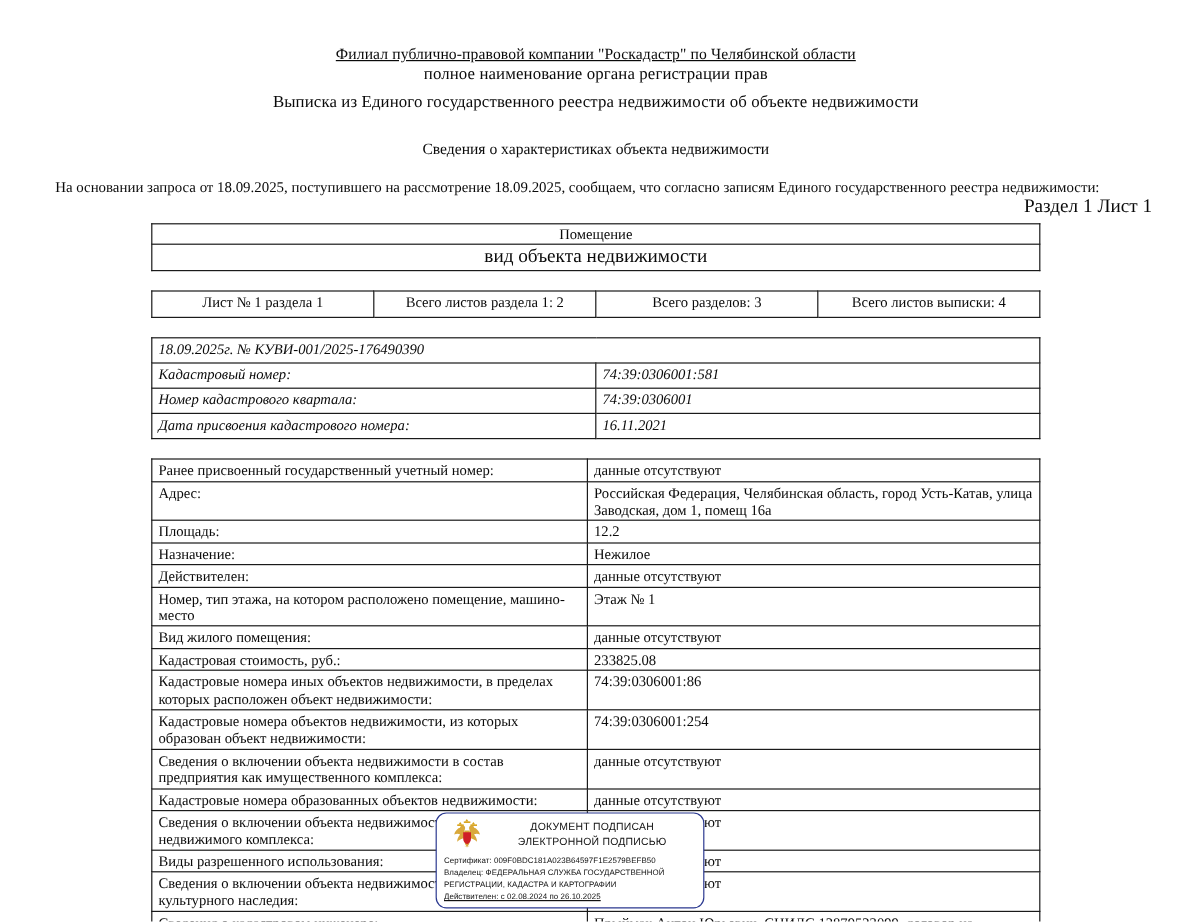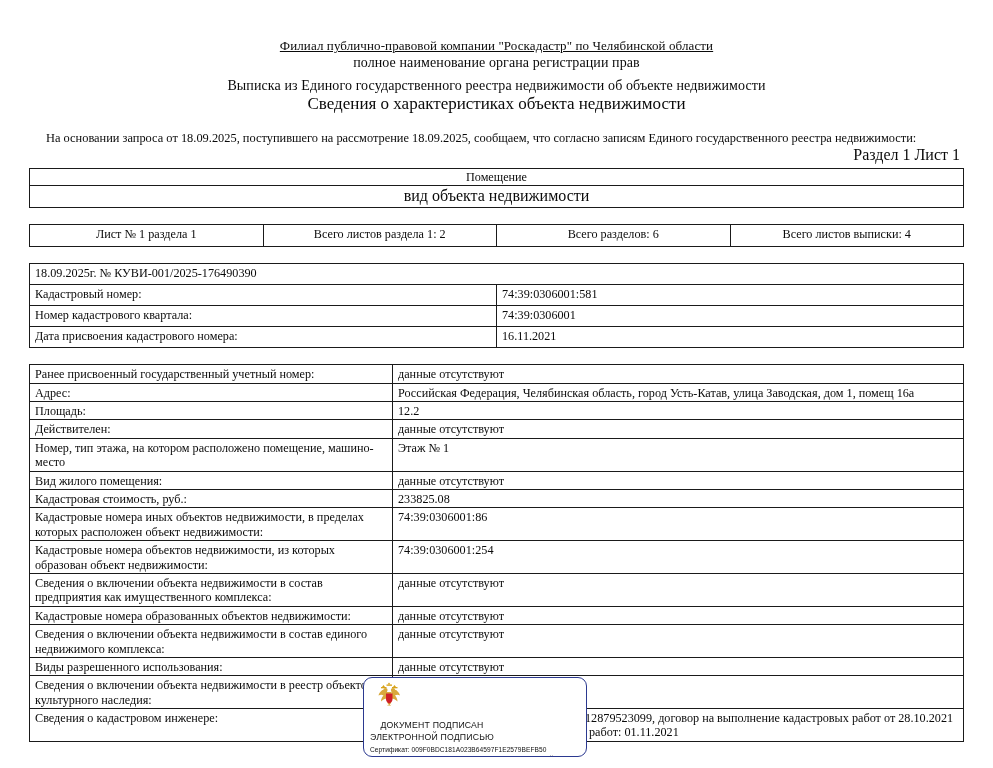--- a/index.html
+++ b/index.html
@@ -38,58 +38,59 @@
     margin-top: 1px;
     letter-spacing: 0.1px;
   }
   .hdr-title {
     font-size: 14px;
     margin-top: 7px;
     letter-spacing: 0.1px;
   }
   .sect-title {
     text-align: center;
-    font-size: 17px;
+    font-size: 13px;
+    margin-top: 22px;
   }
   .basis {
     font-size: 12.4px;
     margin-top: 17px;
     padding-left: 46px;
     padding-right: 30px;
     white-space: nowrap;
   }
   .razdel {
     text-align: right;
     font-size: 16px;
     margin-top: 0;
     padding-right: 33px;
   }
 
   
   .tbl {
     border-collapse: collapse;
     table-layout: fixed;
     margin: 16px auto;
-    width: 935px;
+    width: 741px;
     font-size: 12.2px;
   }
   .tbl td {
     border: 1px solid #1a1a1a;
     padding: 1px 5px;
     vertical-align: top;
     line-height: 1.18;
   }
   .t-center { text-align: center; }
   .tbl-top { margin-top: 4px; }
   .row-vid td { height: 17px; }
 
   .tbl-sheets { margin-top: 5px; }
   .tbl-sheets td { text-align: center; height: 18px; padding-top: 2px; }
 
-  .tbl-cad { margin-top: 9px; }
+  .tbl-cad { margin-top: 9px; font-style: italic; }
   .tbl-cad td { height: 17px; padding-top: 2px; }
 
   .tbl-main { margin-top: 12px; }
   .tbl-main td { padding-top: 2px; }
 
   .lbl-col { width: 352px; }
 
   
   .stamp {
     position: absolute;
@@ -103,21 +104,20 @@
     box-sizing: border-box;
     padding: 3px 6px 2px 6px;
     z-index: 5;
     font-family: "Liberation Sans", "DejaVu Sans", sans-serif;
     overflow: hidden;
   }
   .stamp-top {
     display: flex;
     align-items: flex-start;
     gap: 5px;
-    flex-direction: column;
   }
   .stamp-emblem {
     width: 26px;
     height: 30px;
     flex: 0 0 26px;
     margin-left: 6px;
     margin-top: 1px;
   }
   .stamp-head {
     flex: 1 1 auto;
@@ -170,21 +170,21 @@
       <td class="t-center" style="font-size:16px;">вид объекта недвижимости</td>
     </tr>
   </tbody>
     </table>
 
   <table class="tbl tbl-sheets">
     <tbody>
         <tr>
       <td>Лист № 1 раздела 1</td>
       <td>Всего листов раздела 1: 2</td>
-      <td>Всего разделов: 6</td>
+      <td>Всего разделов: 3</td>
       <td>Всего листов выписки: 4</td>
     </tr>
   </tbody>
     </table>
 
   <table class="tbl tbl-cad">
     <tbody>
         <tr>
       <td colspan="2">18.09.2025г. № КУВИ-001/2025-176490390</td>
     </tr>
@@ -209,20 +209,24 @@
         <td class="lbl-col">Ранее присвоенный государственный учетный номер:</td>
         <td>данные отсутствуют</td>
       </tr>
       <tr>
         <td class="lbl-col">Адрес:</td>
         <td>Российская Федерация, Челябинская область, город Усть-Катав, улица Заводская, дом 1, помещ 16а</td>
       </tr>
       <tr>
         <td class="lbl-col">Площадь:</td>
         <td>12.2</td>
+      </tr>
+      <tr>
+        <td class="lbl-col">Назначение:</td>
+        <td>Нежилое</td>
       </tr>
       <tr>
         <td class="lbl-col">Действителен:</td>
         <td>данные отсутствуют</td>
       </tr>
       <tr>
         <td class="lbl-col">Номер, тип этажа, на котором расположено помещение, машино-место</td>
         <td>Этаж № 1</td>
       </tr>
       <tr>

